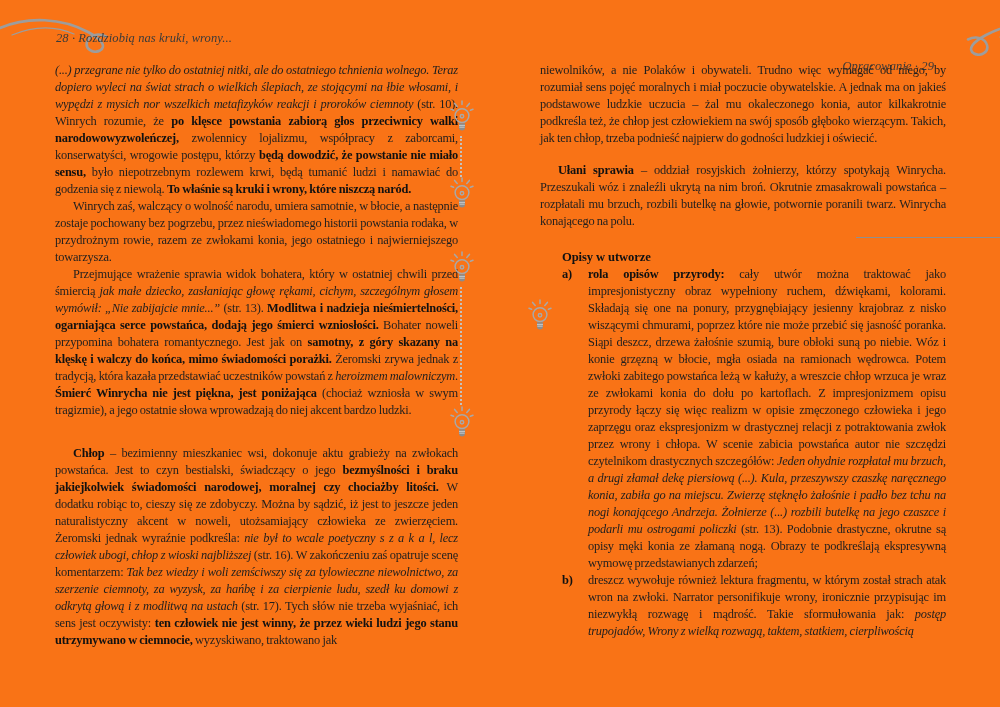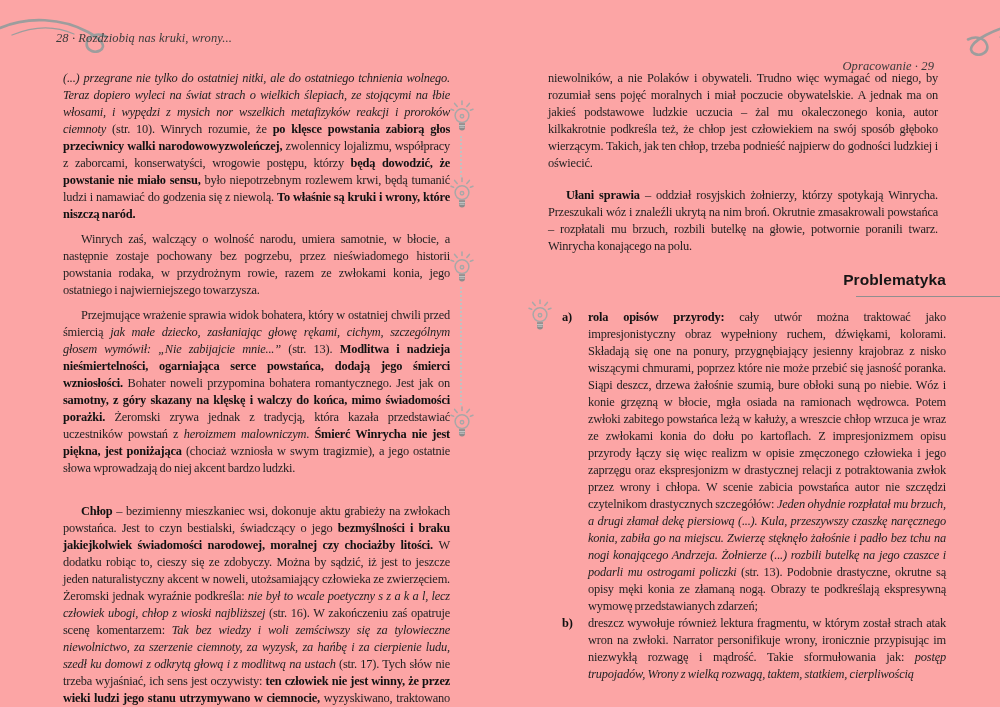--- a/index.html
+++ b/index.html
@@ -1,33 +1,33 @@
 <!DOCTYPE html>
 <html><head>
 <meta charset="utf-8">
 <style>
   html,body{margin:0;padding:0;}
   body{width:1000px;height:707px;background:#ffffff;font-family:"Liberation Serif",serif;color:#1f1f1f;}
-  .book{position:relative;width:1000px;height:707px;background:#fca5a5;overflow:hidden;}
+  .book{position:relative;width:1000px;height:707px;background:#f97316;overflow:hidden;}
 
   
   .rh{position:absolute;top:31px;font-style:italic;font-size:12.5px;color:#3a3a3a;letter-spacing:0.1px;}
   .rh-left{left:56px;}
   .rh-right{right:66px;margin-top:28px;}
 
   
   .orn{position:absolute;pointer-events:none;}
   .orn-left{left:0;top:13px;}
   .orn-right{left:944px;top:16px;transform:scaleX(-1);}
 
   
   .col{position:absolute;top:62px;}
   .col-left{left:55px;width:403px;}
   .col-right{left:540px;width:406px;}
-  .para{margin:8px;text-align:justify;font-size:12.4px;line-height:17px;letter-spacing:-0.2px;word-spacing:-0.5px;}
+  .para{margin:0;text-align:justify;font-size:12.4px;line-height:17px;letter-spacing:-0.2px;word-spacing:-0.5px;}
   .para.ind{text-indent:18px;}
   .para.gap-lg{margin-top:26px;}
   .para.gap-md{margin-top:15px;}
   .r-b{font-weight:700;color:#111;}
   .r-i{font-style:italic;}
 
   
   .section-head{margin:16px 0 0 0;text-align:right;font-family:"Liberation Sans",sans-serif;font-size:15.5px;font-weight:700;letter-spacing:0.1px;color:#161616;}
   .section-rule{height:1px;background:#8f8f8f;margin:7px -54px 12px 316px;}
   .subheading{margin:0 0 1px 22px;font-size:12.6px;font-weight:700;letter-spacing:-0.1px;color:#111;}
@@ -106,21 +106,21 @@
 
   <svg class="bulb" style="left:527px;top:299px;">
       <use href="#bulb"></use>
     </svg>
 
   <div class="col col-right">
     <div>
         <p class="para"><span>niewolników, a nie Polaków i obywateli. Trudno więc wymagać od niego, by rozumiał sens pojęć moralnych i miał poczucie obywatelskie. A jednak ma on jakieś podstawowe ludzkie uczucia – żal mu okaleczonego konia, autor kilkakrotnie podkreśla też, że chłop jest człowiekiem na swój sposób głęboko wierzącym. Takich, jak ten chłop, trzeba podnieść najpierw do godności ludzkiej i oświecić.</span></p>
         <p class="para ind gap-md"><span class="r-b">Ułani sprawia</span><span> – oddział rosyjskich żołnierzy, którzy spotykają Winrycha. Przeszukali wóz i znaleźli ukrytą na nim broń. Okrutnie zmasakrowali powstańca – rozpłatali mu brzuch, rozbili butelkę na głowie, potwornie poranili twarz. Winrycha konającego na polu.</span></p>
       </div>
-    <h2 class="section-head">Problematyka</h2>
     <div class="section-rule"></div>
+    <h3 class="subheading">Opisy w utworze</h3>
     <ol class="alist">
         <li><span class="marker">a)</span><span class="r-b">rola opisów przyrody: </span><span>cały utwór można traktować jako impresjonistyczny obraz wypełniony ruchem, dźwiękami, kolorami. Składają się one na ponury, przygnębiający jesienny krajobraz z nisko wiszącymi chmurami, poprzez które nie może przebić się jasność poranka. Siąpi deszcz, drzewa żałośnie szumią, bure obłoki suną po niebie. Wóz i konie grzęzną w błocie, mgła osiada na ramionach wędrowca. Potem zwłoki zabitego powstańca leżą w kałuży, a wreszcie chłop wrzuca je wraz ze zwłokami konia do dołu po kartoflach. Z impresjonizmem opisu przyrody łączy się więc realizm w opisie zmęczonego człowieka i jego zaprzęgu oraz ekspresjonizm w drastycznej relacji z potraktowania zwłok przez wrony i chłopa. W scenie zabicia powstańca autor nie szczędzi czytelnikom drastycznych szczegółów: </span><span class="r-i">Jeden ohydnie rozpłatał mu brzuch, a drugi złamał dekę piersiową (...). Kula, przeszywszy czaszkę naręcznego konia, zabiła go na miejscu. Zwierzę stęknęło żałośnie i padło bez tchu na nogi konającego Andrzeja. Żołnierze (...) rozbili butelkę na jego czaszce i podarli mu ostrogami policzki </span><span>(str. 13). Podobnie drastyczne, okrutne są opisy męki konia ze złamaną nogą. Obrazy te podkreślają ekspresywną wymowę przedstawianych zdarzeń;</span></li>
         <li><span class="marker">b)</span><span>dreszcz wywołuje również lektura fragmentu, w którym został strach atak wron na zwłoki. Narrator personifikuje wrony, ironicznie przypisując im niezwykłą rozwagę i mądrość. Takie sformułowania jak: </span><span class="r-i">postęp trupojadów, Wrony z wielką rozwagą, taktem, statkiem, cierpliwością</span></li>
       </ol>
   </div>
 
 </div>
 
 </body></html>

